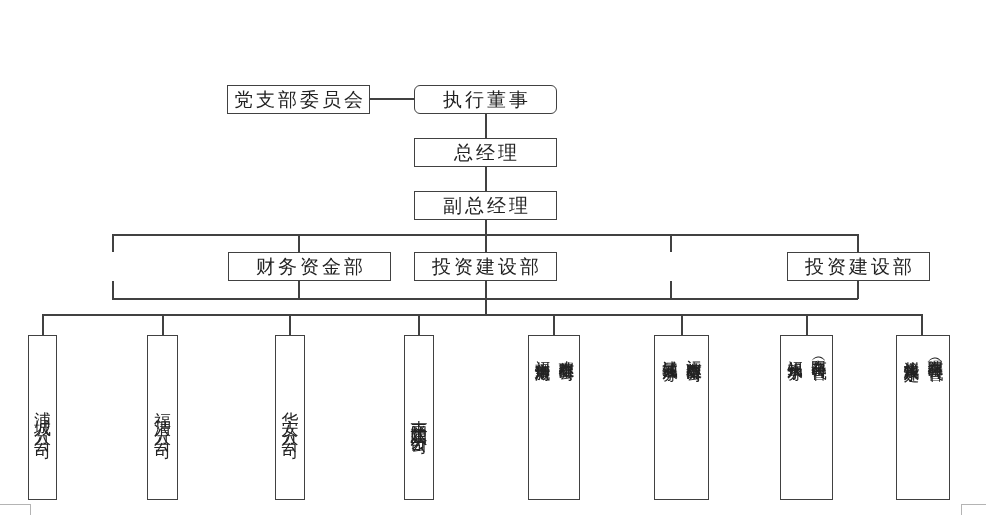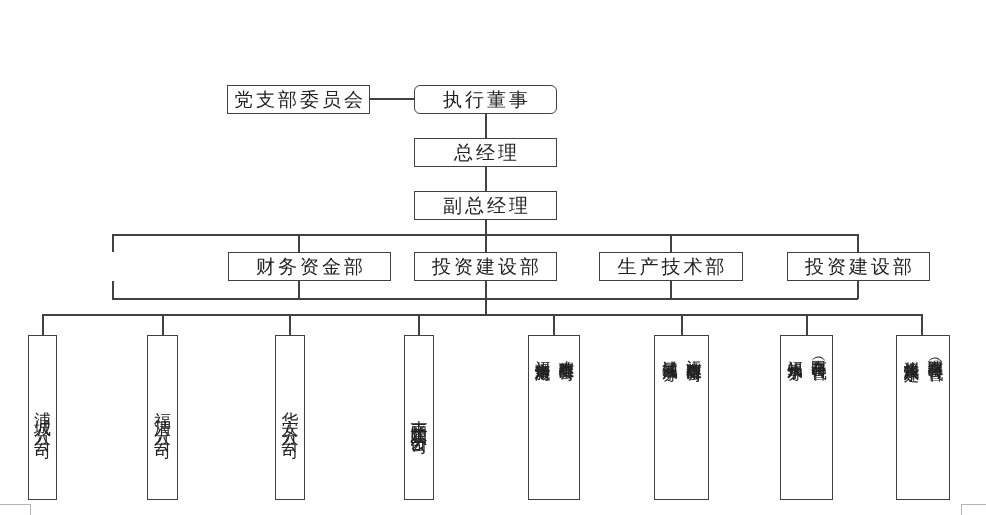--- a/index.html
+++ b/index.html
@@ -77,23 +77,20 @@
   <div class="node hnode" style="left:414px; top:191px; width:143px;align-items:flex-end;">
     <span class="lbl">副总经理</span>
   </div>
 
   <div class="node hnode" style="left:228px; top:252px; width:163px;">
     <span class="lbl">财务资金部</span>
   </div>
   <div class="node hnode" style="left:414px; top:252px; width:143px;">
     <span class="lbl">投资建设部</span>
   </div>
-  <div class="node hnode" style="left:599px; top:252px; width:144px;">
-    <span class="lbl">生产技术部</span>
-  </div>
   <div class="node hnode" style="left:787px; top:252px; width:143px;">
     <span class="lbl">投资建设部</span>
   </div>
 
   <div class="node vnode single" style="left:28px; width:29px;">
     <span class="col ls8">浦城分公司</span>
   </div>
   <div class="node vnode single" style="left:147px; width:31px;">
     <span class="col ls8">福清分公司</span>
   </div>

